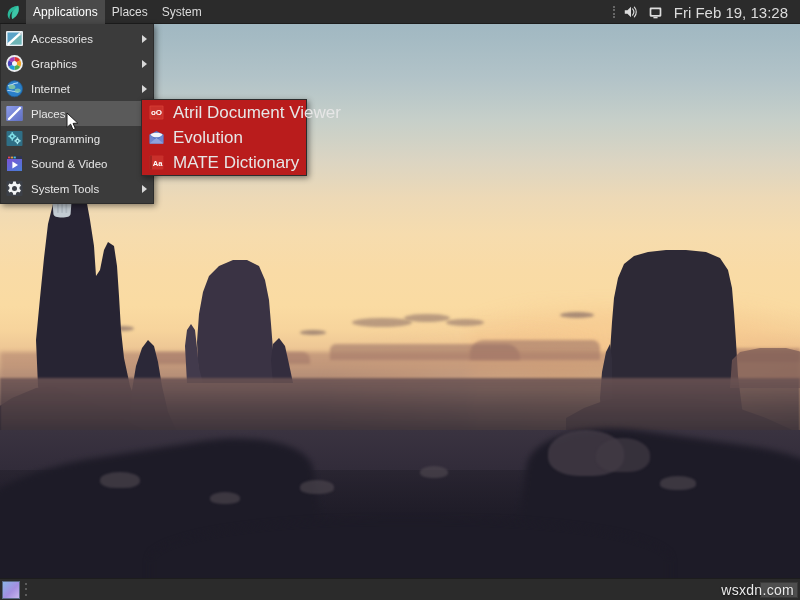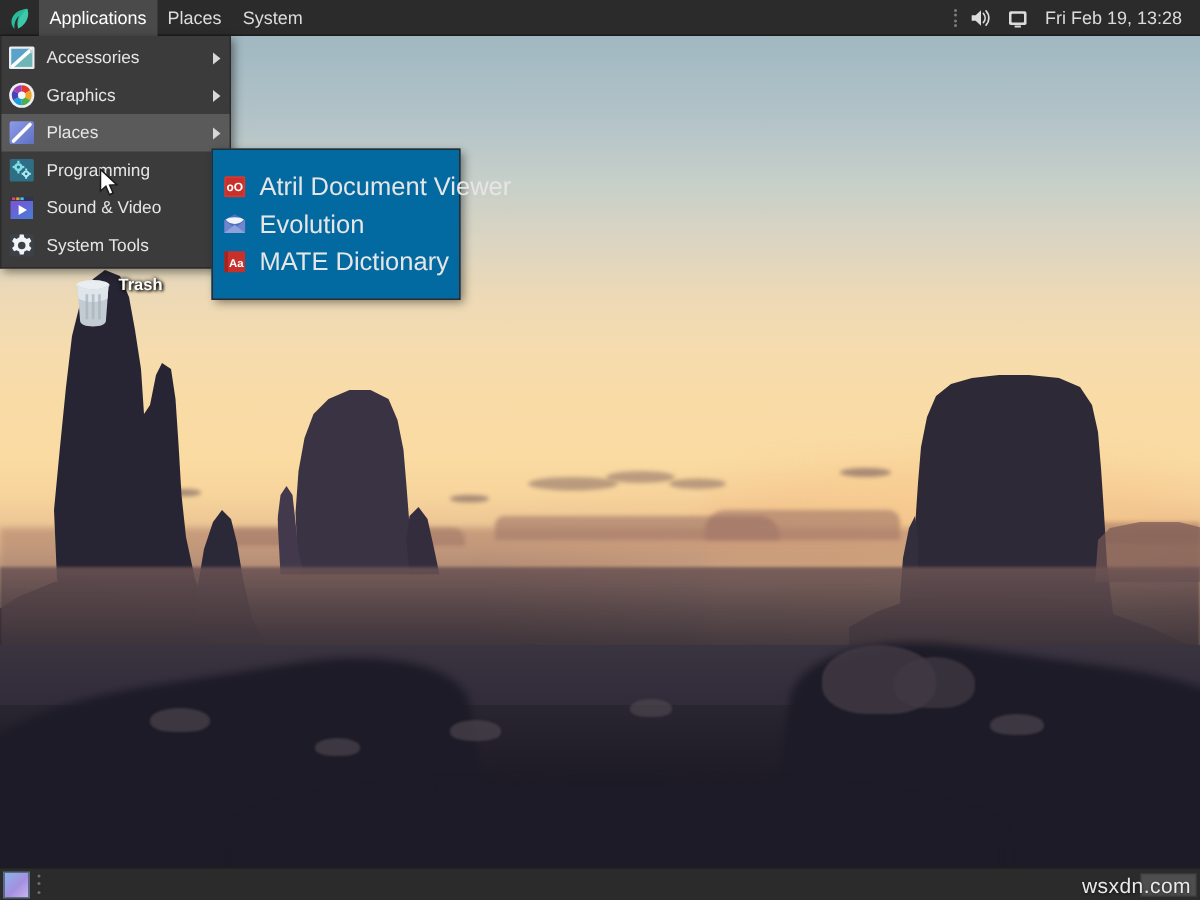--- a/index.html
+++ b/index.html
@@ -114,21 +114,21 @@
   .menubar { display:flex; align-items:center; height:24px; }
   .menubar-item {
     height:24px; padding:0 7px; display:flex; align-items:center;
     color:#dcdcdc; font-size:12px; line-height:24px; white-space:nowrap;
   }
   .menubar-item.active { background:#4a4a4a; color:#ffffff; }
   .tray { margin-left:auto; display:flex; align-items:center; height:24px; padding-right:6px; gap:3px; }
   .tray-grip { width:5px; height:14px; display:flex; flex-direction:column; justify-content:space-between; padding:1px 0; }
   .tray-grip i { display:block; width:2px; height:2px; background:#7d7d7d; border-radius:50%; margin:0 auto; }
   .tray-icon { width:22px; height:24px; display:flex; align-items:center; justify-content:center; }
-  .clock { color:#dcdcdc; font-size:12px; padding:0 6px 0 4px; white-space:nowrap; }
+  .clock { color:#dcdcdc; font-size:15px; padding:0 6px 0 4px; white-space:nowrap; }
 
   
   #app-menu {
     position:absolute; left:0; top:24px; width:154px;
     background:#3b3b3b;
     border:1px solid #2c2c2c; border-top:none;
     padding:2px 0;
     z-index:60;
     box-shadow:2px 2px 6px rgba(0,0,0,0.45);
   }
@@ -141,22 +141,22 @@
   .menu-label { color:#e6e6e6; font-size:11.5px; white-space:nowrap; flex:1; }
   .arrow {
     width:0; height:0; margin-left:auto; margin-right:2px;
     border-left:5px solid #d8d8d8;
     border-top:4px solid transparent; border-bottom:4px solid transparent;
   }
 
   
   #sub-menu {
     position:absolute; left:141px; top:99px; width:166px;
-    background:#0369a1; border:1px solid #2c2c2c;
-    padding:12px 0; z-index:61;
+    background:#b91c1c; border:1px solid #2c2c2c;
+    padding:0 0; z-index:61;
     box-shadow:2px 2px 6px rgba(0,0,0,0.45);
   }
   .sub-row { height:25px; display:flex; align-items:center; padding:0 6px 0 6px; }
   .sub-ico { width:17px; height:17px; margin-right:8px; flex:none; display:block; }
   .sub-label { color:#e6e6e6; font-size:17px; white-space:nowrap; }
 
   
   #trash-icon {
     position:absolute; left:45px; top:183px; width:66px;
     display:flex; z-index:20;
@@ -367,20 +367,35 @@
             <path d="M0,0 L-5.7,3.3 A6.6,6.6 0 0 1 -5.7,-3.3 Z" fill="#4a43b8"></path>
             <path d="M0,0 L-5.7,-3.3 A6.6,6.6 0 0 1 0,-6.6 Z" fill="#a03fb5"></path>
             <circle cx="0" cy="0" r="2.5" fill="#f4f6f8"></circle>
           </g>
         </svg>
       </span>
       <span class="menu-label">Graphics</span>
       <span class="arrow"></span>
     </div>
 
+    <div class="menu-row">
+      <span class="menu-ico">
+        <svg viewBox="0 0 19 19" width="19" height="19">
+          <circle cx="9.5" cy="9.8" r="8" fill="#2a7fc9"></circle>
+          <circle cx="9.5" cy="9.8" r="8" fill="none" stroke="#1d5d96" stroke-width="0.8"></circle>
+          <path d="M3,7 C5,5.4 7,6.2 8.4,5 C9.6,4 11.6,4.6 13,3.6" stroke="#cfe6f7" stroke-width="1.1" fill="none" opacity="0.85"></path>
+          <path d="M2.4,11.6 C4.6,11 6,12.4 8,12.2 C10,12 11.4,13.6 13.6,13" stroke="#cfe6f7" stroke-width="1.1" fill="none" opacity="0.8"></path>
+          <ellipse cx="7" cy="8" rx="3.4" ry="2.2" fill="#8fd0a0" opacity="0.8"></ellipse>
+          <ellipse cx="12.6" cy="11.6" rx="3" ry="2" fill="#8fd0a0" opacity="0.7"></ellipse>
+          <path d="M4.4,4.6 A8,8 0 0 1 9.5,1.8 A8,8 0 0 0 4.4,4.6 Z" fill="#ffffff" opacity="0.35"></path>
+        </svg>
+      </span>
+      <span class="menu-label">Internet</span>
+      <span class="arrow"></span>
+    </div>
 
     <div class="menu-row selected">
       <span class="menu-ico">
         <svg viewBox="0 0 19 19" width="19" height="19">
           <rect x="1.5" y="2" width="16" height="15" rx="1" fill="#7f8fe0"></rect>
           <rect x="1.5" y="2" width="16" height="15" rx="1" fill="url(#og)"></rect>
           <defs>
             <linearGradient id="og" x1="0" y1="0" x2="1" y2="1">
               <stop offset="0" stop-color="#8d9ce8"></stop>
               <stop offset="1" stop-color="#5f6fc4"></stop>

